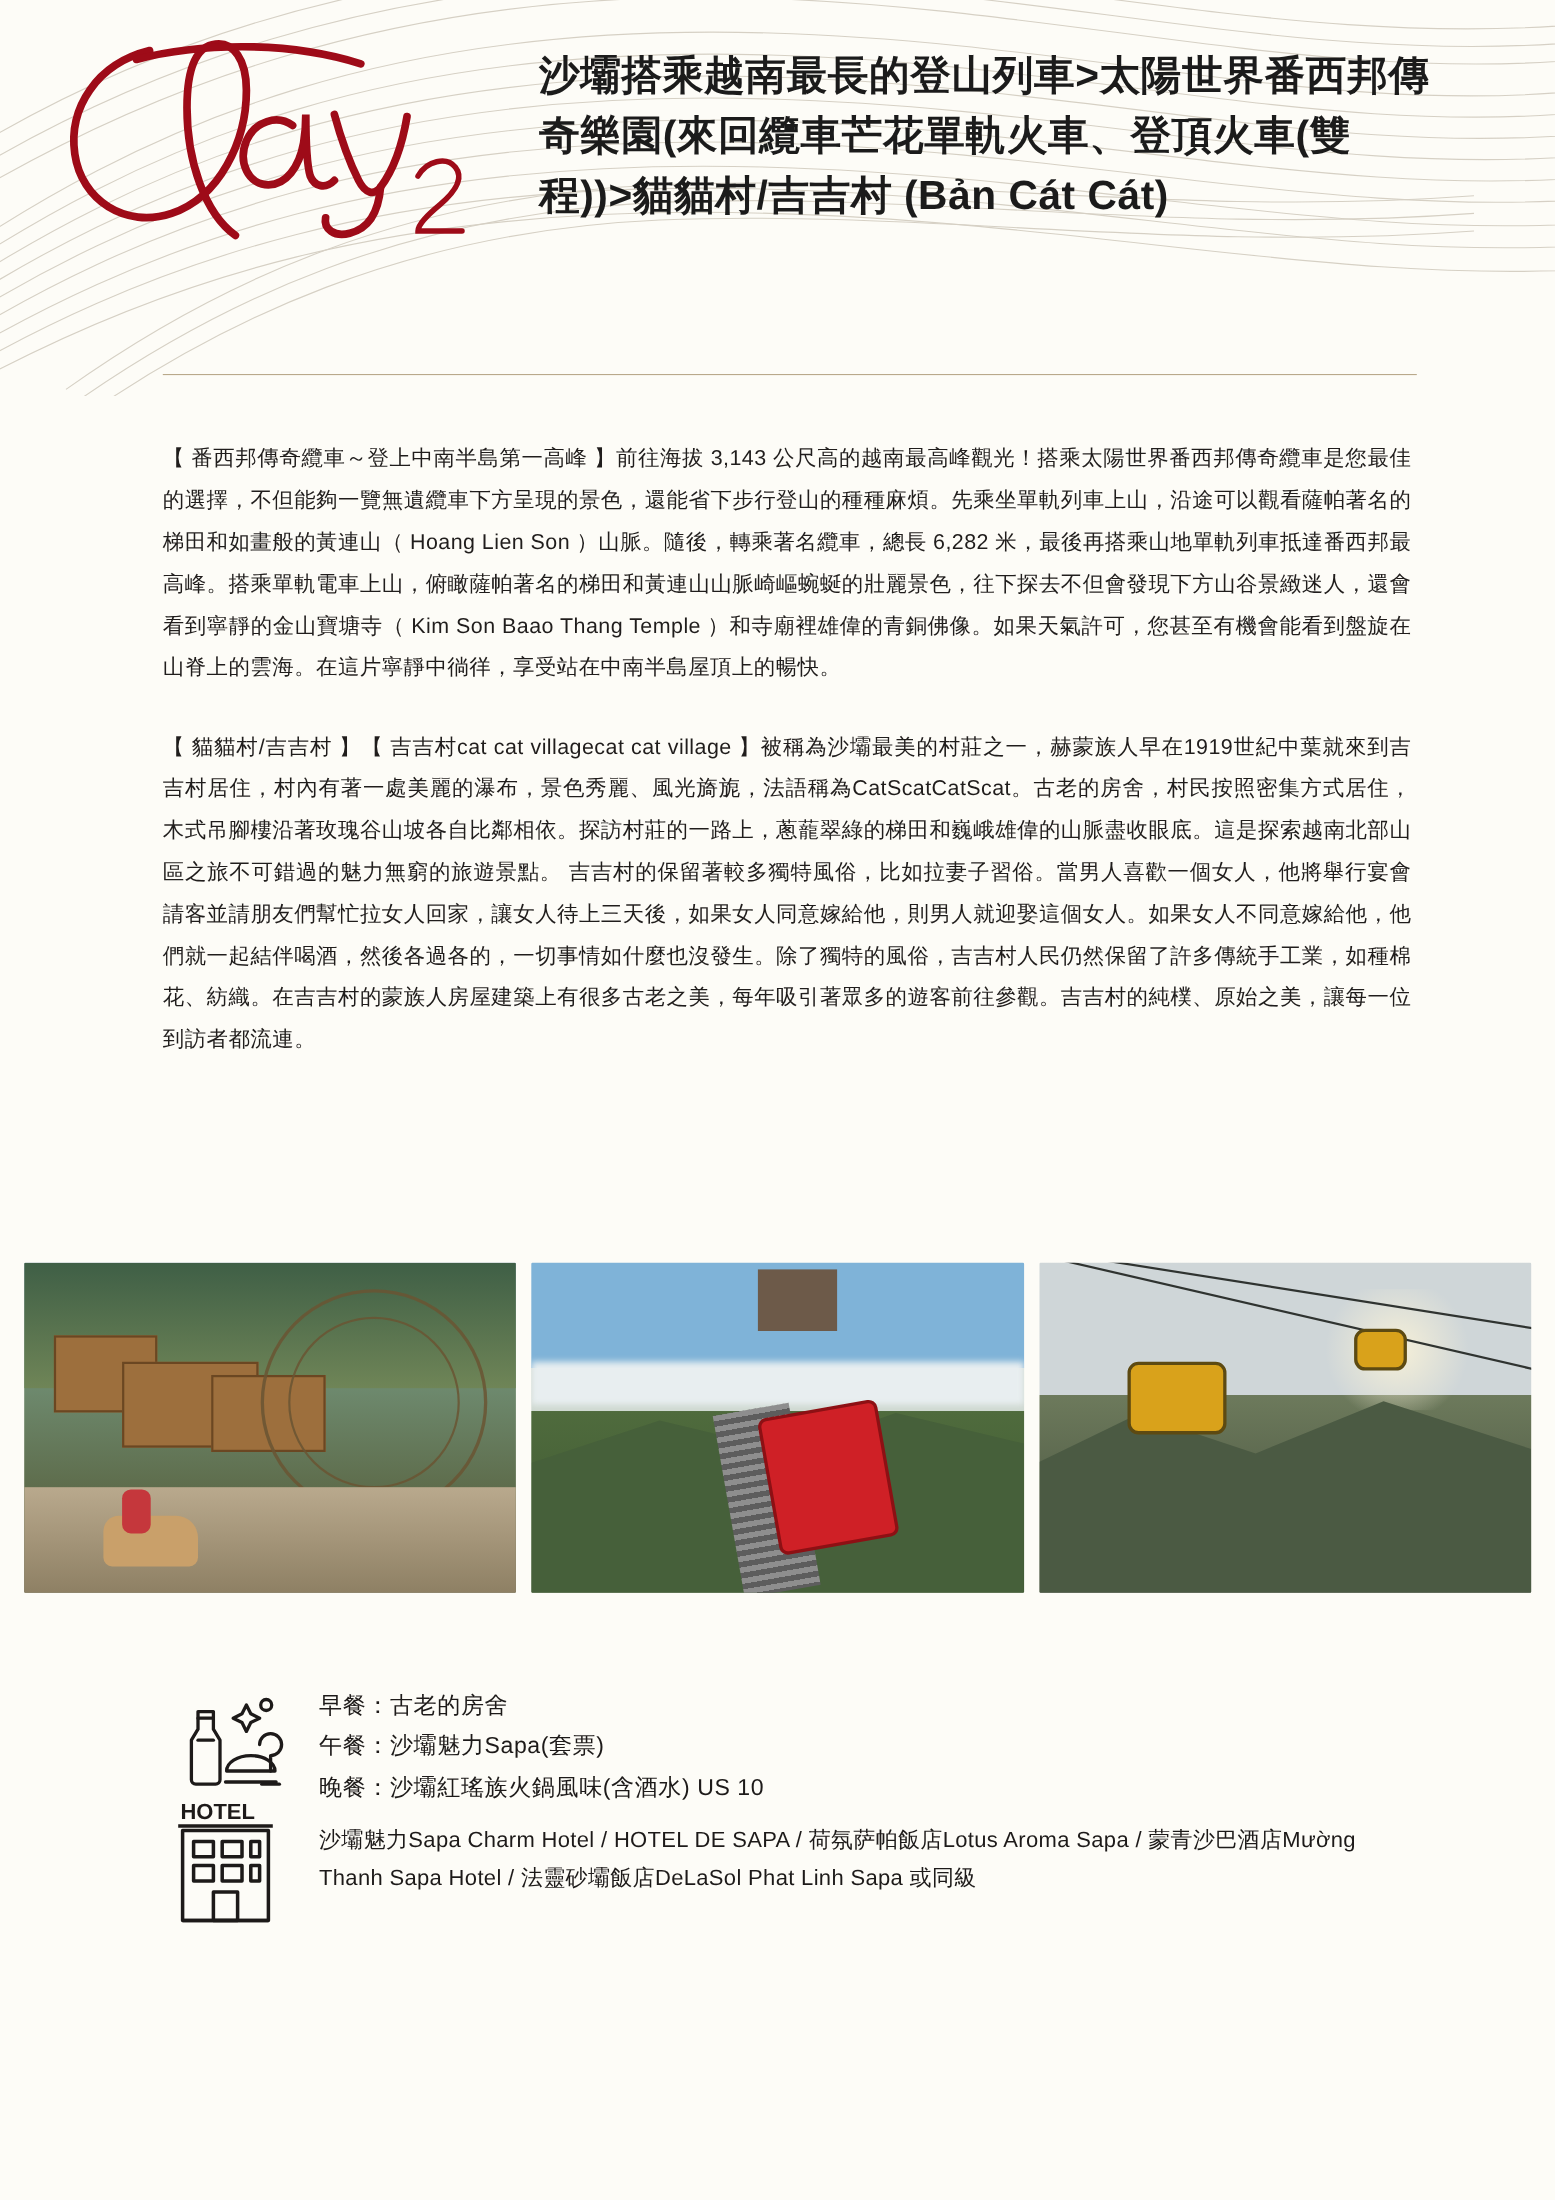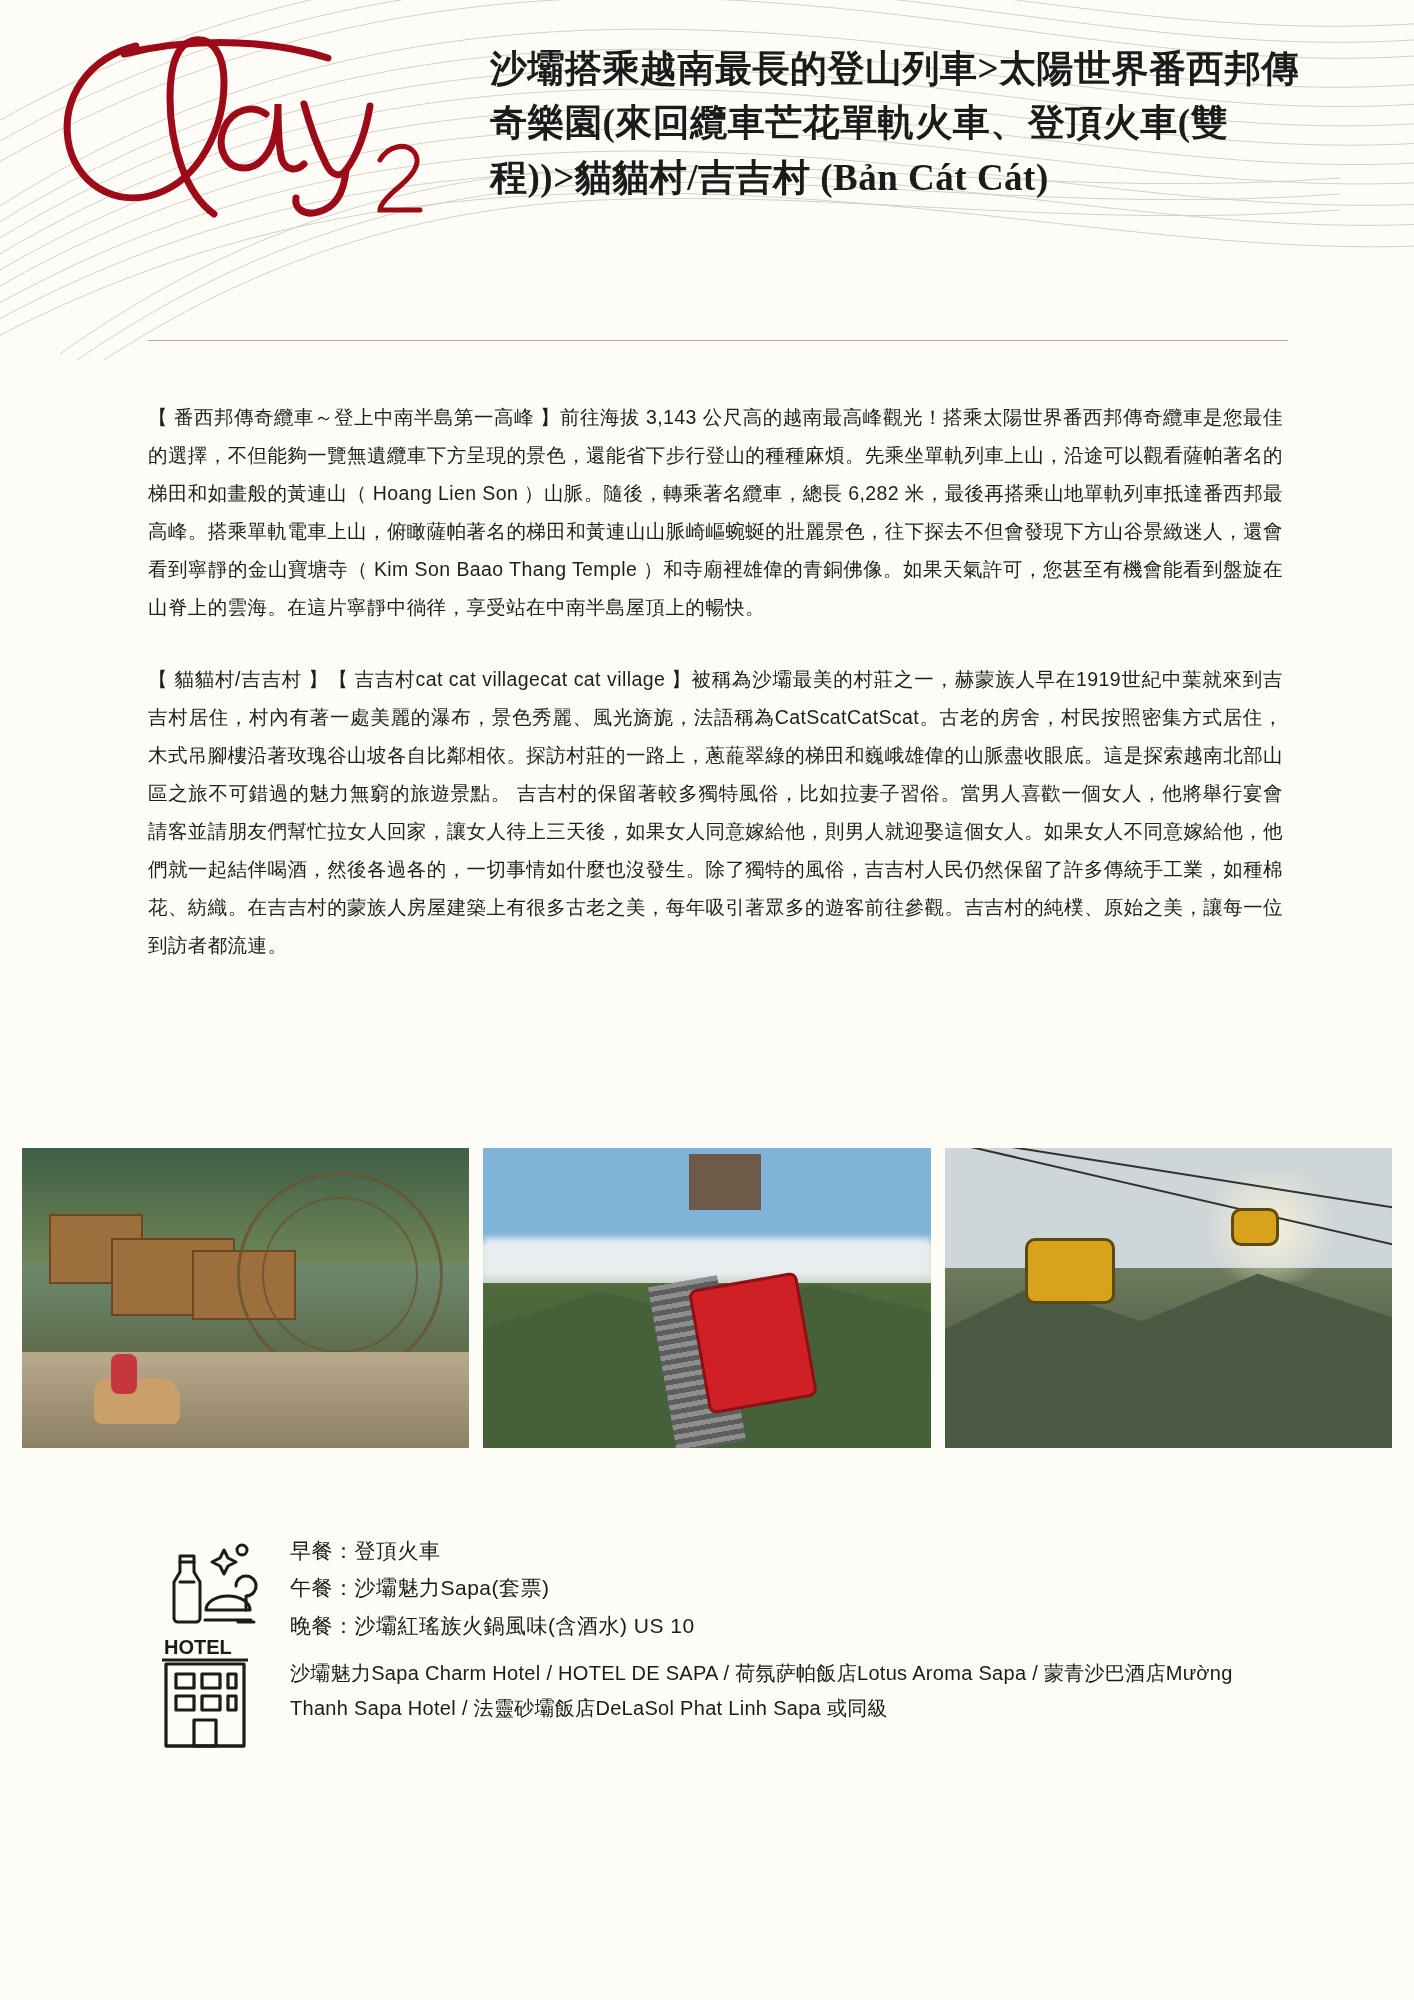--- a/index.html
+++ b/index.html
@@ -38,21 +38,21 @@
     height: 230px;
   }
 
   .title-block {
     position: absolute;
     left: 490px;
     top: 42px;
     width: 810px;
   }
   .title-text {
-    font-family: Liberation Serif, serif;
+    font-family: Liberation Sans, sans-serif;
     font-weight: bold;
     font-size: 37px;
     line-height: 1.47;
     letter-spacing: 0.5px;
     color: #1b1b1b;
     margin: 0;
   }
   .title-rule {
     position: absolute;
     left: 148px;
@@ -249,21 +249,21 @@
       <path d="M30,34 v-6 h14 v6"></path>
       <path d="M86,58 a10,10 0 1 1 20,0 a10,10 0 0 1 -10,10 v14"></path>
       <path d="M88,94 h16"></path>
       <path d="M55,92 h46"></path>
       <path d="M56,82 a22,14 0 0 1 44,0 z"></path>
       <path d="M70,30 l4,-8 l4,8 l8,4 l-8,4 l-4,8 l-4,-8 l-8,-4 z"></path>
       <circle cx="92" cy="22" r="5"></circle>
     </g>
   </svg>
   <div class="meals-list">
-    <div class="meal-line">早餐：登頂火車</div>
+    <div class="meal-line">早餐：古老的房舍</div>
     <div class="meal-line">午餐：沙壩魅力Sapa(套票)</div>
     <div class="meal-line">晚餐：沙壩紅瑤族火鍋風味(含酒水) US 10</div>
   </div>
 </div>
 
 <div class="hotel">
   <svg class="hotel-icon" viewBox="0 0 110 120">
     <g fill="none" stroke="#1d1a19" stroke-width="3.2" stroke-linejoin="round">
       <text x="14" y="20" font-family="'Liberation Sans', sans-serif" font-size="20" font-weight="bold" fill="#1d1a19" stroke="none">HOTEL</text>
       <path d="M12,26 h86"></path>

